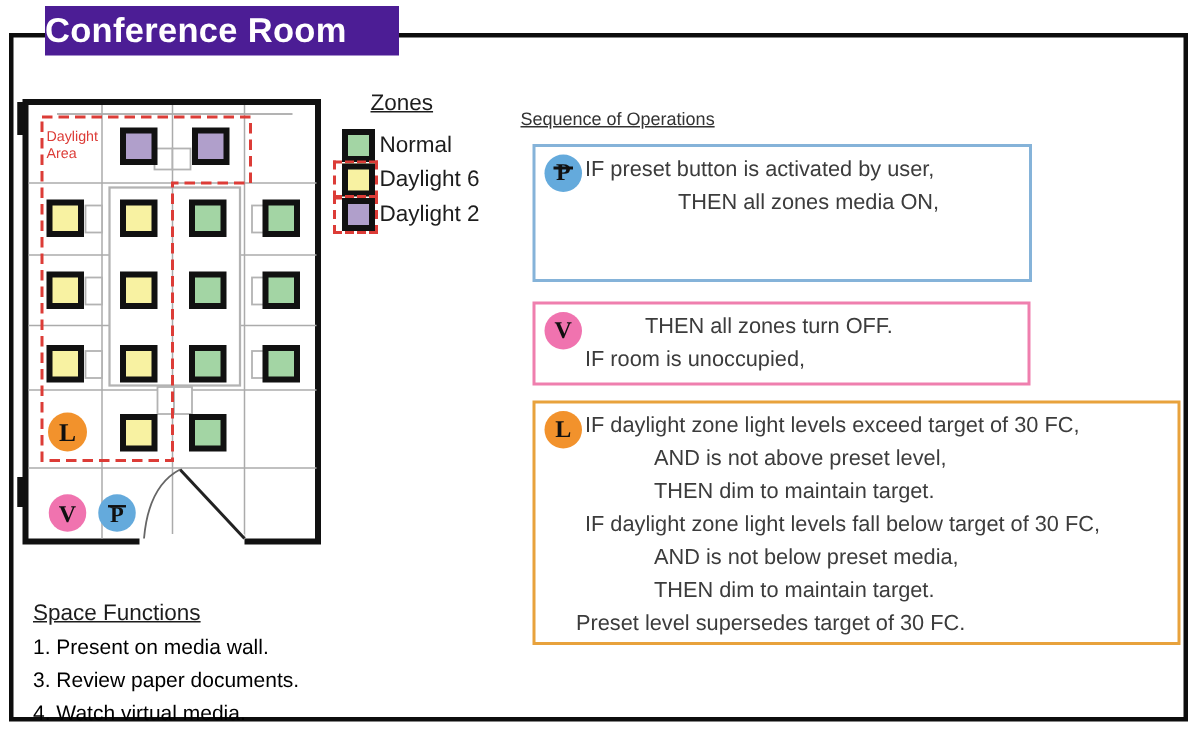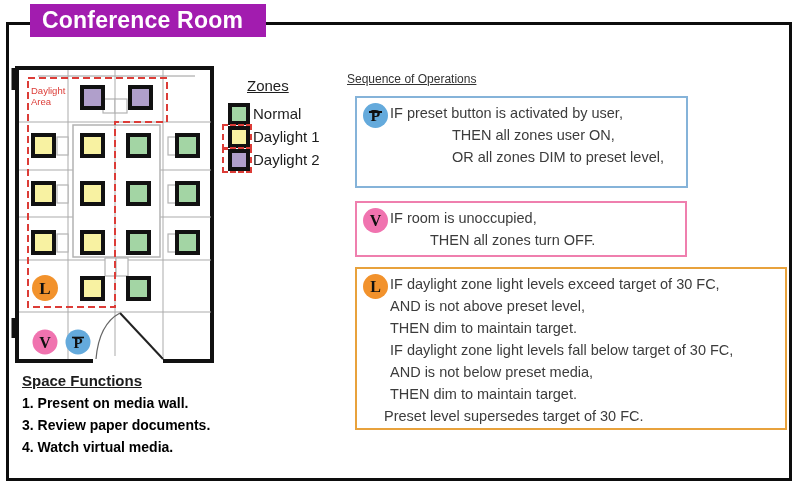--- a/index.html
+++ b/index.html
@@ -1,46 +1,46 @@
 <!DOCTYPE html>
 <html><head>
 <meta charset="utf-8">
 <style>
   html,body{margin:0;padding:0;background:#fff;}
   .fig{position:relative;width:800px;height:489px;background:#fff;overflow:hidden;
        font-family:"Liberation Sans",sans-serif;color:#2f2f2f;}
   .outer-border{position:absolute;left:6px;top:22px;width:786px;height:459px;
        border:3px solid #0d0d0d;box-sizing:border-box;}
-  .title-box{position:absolute;left:30px;top:4px;width:236px;height:33px;background:#a21caf;
-       color:#fff;font-weight:700;font-size:23px;line-height:33px;padding-left:12px;
+  .title-box{position:absolute;left:30px;top:4px;width:236px;height:33px;background:#4c1d95;
+       color:#fff;font-weight:700;font-size:23px;line-height:33px;padding-left:0;
        box-sizing:border-box;letter-spacing:.2px;}
   
-  .legend{position:absolute;left:225px;top:77px;width:125px;height:100px;}
+  .legend{position:absolute;left:225px;top:60px;width:125px;height:100px;}
   .legend-title{position:absolute;left:22px;top:0;font-size:15px;text-decoration:underline;color:#1d1d1d;}
   .lsq{position:absolute;left:3px;width:22px;height:22px;border:4px solid #111;box-sizing:border-box;}
   .ldash{position:absolute;left:-3px;width:30px;height:26px;border:2px dashed #dc3c37;box-sizing:border-box;}
   .llabel{position:absolute;left:28px;font-size:15px;color:#1d1d1d;}
   
   .seq-h{position:absolute;left:347px;top:72px;font-size:12px;color:#333;text-decoration:underline;}
   .rbox{position:absolute;left:355px;border:2px solid #888;box-sizing:border-box;background:#fff;}
   .b1{top:96px;width:333px;height:92px;}
   .b2{top:201px;width:332px;height:56px;}
   .b3{top:267px;width:432px;height:163px;}
   .rcirc{position:absolute;left:6px;top:5px;width:25px;height:25px;border-radius:50%;
        display:flex;align-items:center;justify-content:center;
        font-family:"Liberation Serif",serif;font-weight:700;font-size:16px;color:#101010;}
   .pbar{position:absolute;left:6px;top:8px;width:13px;height:2px;background:#101010;}
   .rlines{padding:4px 0 0 33px;}
   .rline{font-size:14.5px;line-height:22px;white-space:nowrap;color:#3c3c3c;}
   .b1 .ind1{margin-left:62px;}
   .b2 .ind1{margin-left:40px;}
-  .b3 .ind1{}
+  .b3 .ind1{margin-left:46px;}
   .indP{margin-left:-6px;}
   
-  .sf{position:absolute;left:22px;top:372px;width:300px;font-weight:bold;}
+  .sf{position:absolute;left:22px;top:400px;width:300px;}
   .sf-title{font-size:15px;text-decoration:underline;color:#1d1d1d;margin-bottom:3px;}
   .sf-item{font-size:14px;line-height:22px;color:#000000;white-space:nowrap;}
   .plan-svg{position:absolute;left:10px;top:58px;}
 </style>
 </head>
 <body>
 
 <div class="fig">
 
   <div class="outer-border"></div>
@@ -115,47 +115,46 @@
     <text x="68" y="290" text-anchor="middle" font-family="Liberation Serif,serif" font-weight="700" font-size="15" fill="#101010">P</text>
     <line x1="62" y1="279.5" x2="74" y2="279.5" stroke="#101010" stroke-width="1.6"></line>
   </svg>
 
   <div class="legend">
     <div class="legend-title">Zones</div>
     <div class="lsq" style="top: 26px; background-color: rgb(163, 213, 164);"></div>
     <div class="llabel" style="top:28px">Normal</div>
     <div class="ldash" style="top: 47px; border-color: rgb(220, 60, 55);"></div>
     <div class="lsq" style="top: 49px; background-color: rgb(248, 242, 162);"></div>
-    <div class="llabel" style="top:51px">Daylight 1</div>
+    <div class="llabel" style="top:51px">Daylight 6</div>
     <div class="ldash" style="top: 70px; border-color: rgb(220, 60, 55);"></div>
     <div class="lsq" style="top: 72px; background-color: rgb(176, 159, 203);"></div>
     <div class="llabel" style="top:74px">Daylight 2</div>
   </div>
 
   <div class="seq-h">Sequence of Operations</div>
 
   <div class="rbox b1" style="border-color: rgb(133, 179, 217);">
     <div class="rcirc" style="background-color: rgb(100, 170, 220);">
       <span>P</span>
       <i class="pbar"></i>
     </div>
     <div class="rlines">
       <div class="rline ind0">IF preset button is activated by user,</div>
-      <div class="rline ind1">THEN all zones user ON,</div>
-      <div class="rline ind1">OR all zones DIM to preset level,</div>
+      <div class="rline ind1">THEN all zones media ON,</div>
     </div>
   </div>
 
   <div class="rbox b2" style="border-color: rgb(239, 127, 174);">
     <div class="rcirc" style="background-color: rgb(240, 115, 175);">
       <span>V</span>
     </div>
     <div class="rlines">
+      <div class="rline ind1">THEN all zones turn OFF.</div>
       <div class="rline ind0">IF room is unoccupied,</div>
-      <div class="rline ind1">THEN all zones turn OFF.</div>
     </div>
   </div>
 
   <div class="rbox b3" style="border-color: rgb(232, 162, 60);">
     <div class="rcirc" style="background-color: rgb(242, 146, 44);">
       <span>L</span>
     </div>
     <div class="rlines">
       <div class="rline ind0">IF daylight zone light levels exceed target of 30 FC,</div>
       <div class="rline ind1">AND is not above preset level,</div>

